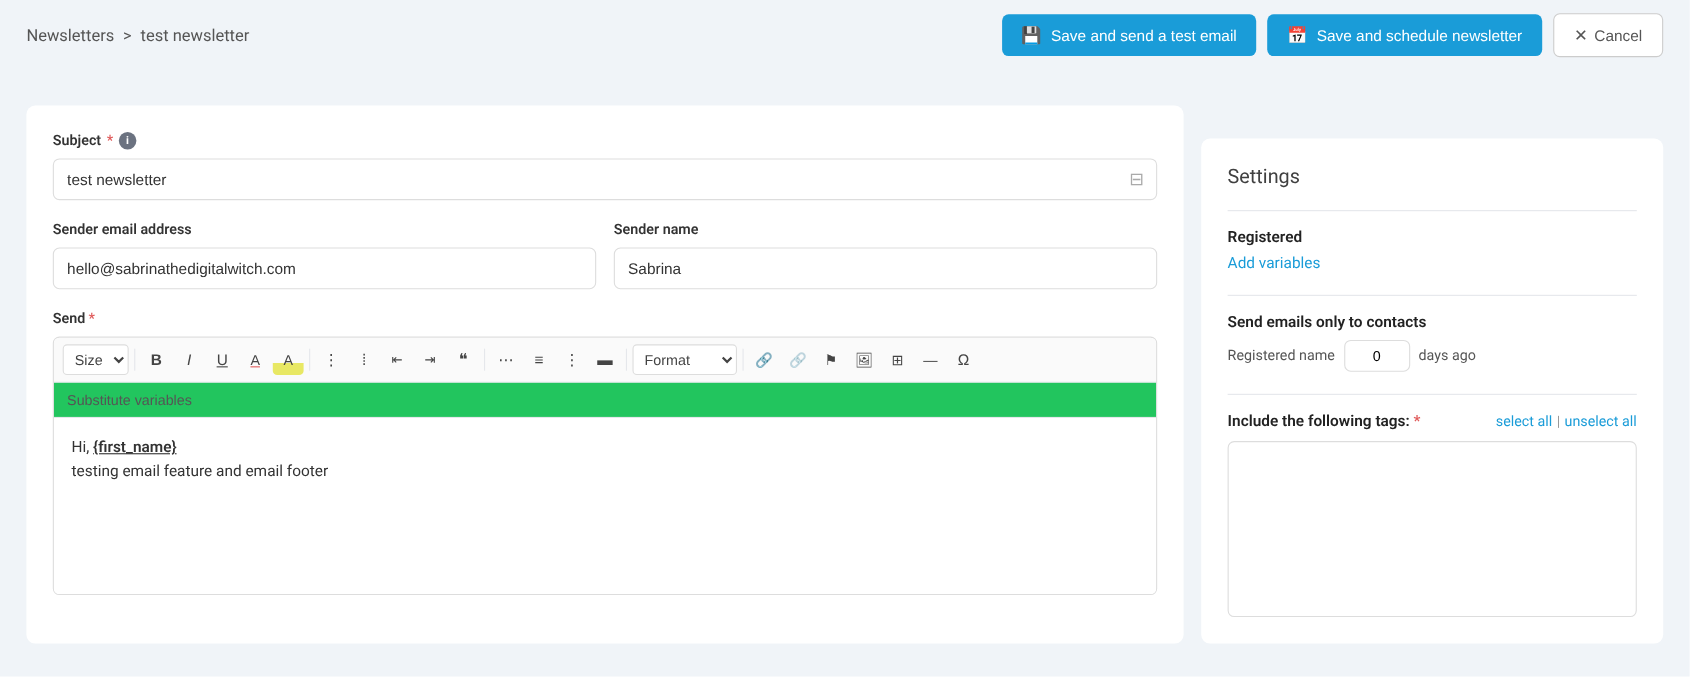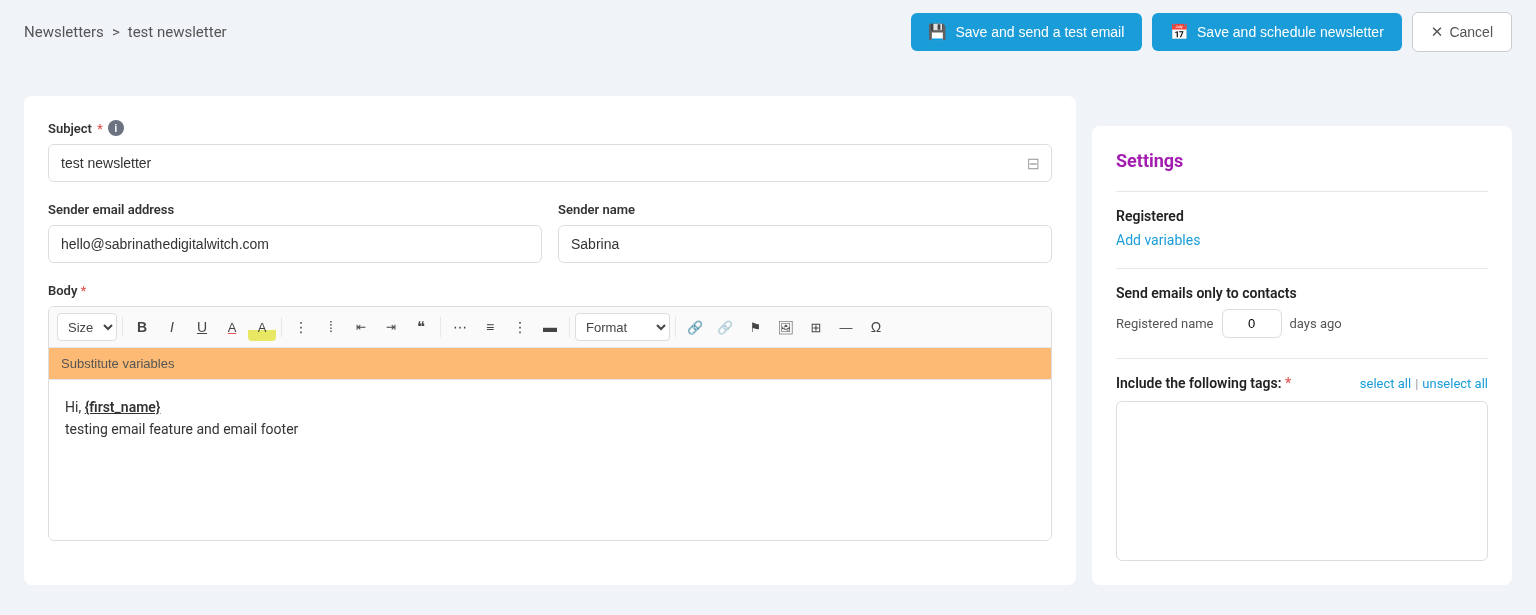--- a/index.html
+++ b/index.html
@@ -181,21 +181,21 @@
     .toolbar-divider {
       width: 1px;
       height: 20px;
       background: #e5e7eb;
       margin: 0 3px;
     }
 
     .sub-vars-bar {
       padding: 6px 12px;
       border-bottom: 1px solid #e5e7eb;
-      background: #fdba74;
+      background: #22c55e;
     }
     .sub-vars-btn {
       font-size: 13px;
       color: #555;
       background: none;
       border: none;
       cursor: pointer;
       padding: 2px 0;
     }
 
@@ -215,22 +215,22 @@
     
     .right-panel {
       width: 420px;
       background: #fff;
       border-radius: 8px;
       padding: 24px;
       overflow-y: auto;
     }
     .settings-title {
       font-size: 18px;
-      font-weight: 700;
-      color: #a21caf;
+      font-weight: 400;
+      color: #404040;
       margin-bottom: 20px;
     }
     .settings-divider {
       border: none;
       border-top: 1px solid #e5e7eb;
       margin: 16px 0;
     }
     .settings-section-title {
       font-size: 14px;
       font-weight: 600;
@@ -352,21 +352,21 @@
       <div>
         <div class="field-label">Sender name</div>
         <div class="input-wrapper">
           <input class="input-field" type="text" value="Sabrina" style="">
         </div>
       </div>
     </div>
 
     <div class="field-group">
       <div class="body-label">
-        <span>Body</span>
+        <span>Send</span>
         <span class="required">*</span>
       </div>
       <div class="editor-container">
 
         <div class="toolbar">
 
           <select class="toolbar-select">
             <option>Size</option>
             <option>8</option>
             <option>10</option>

